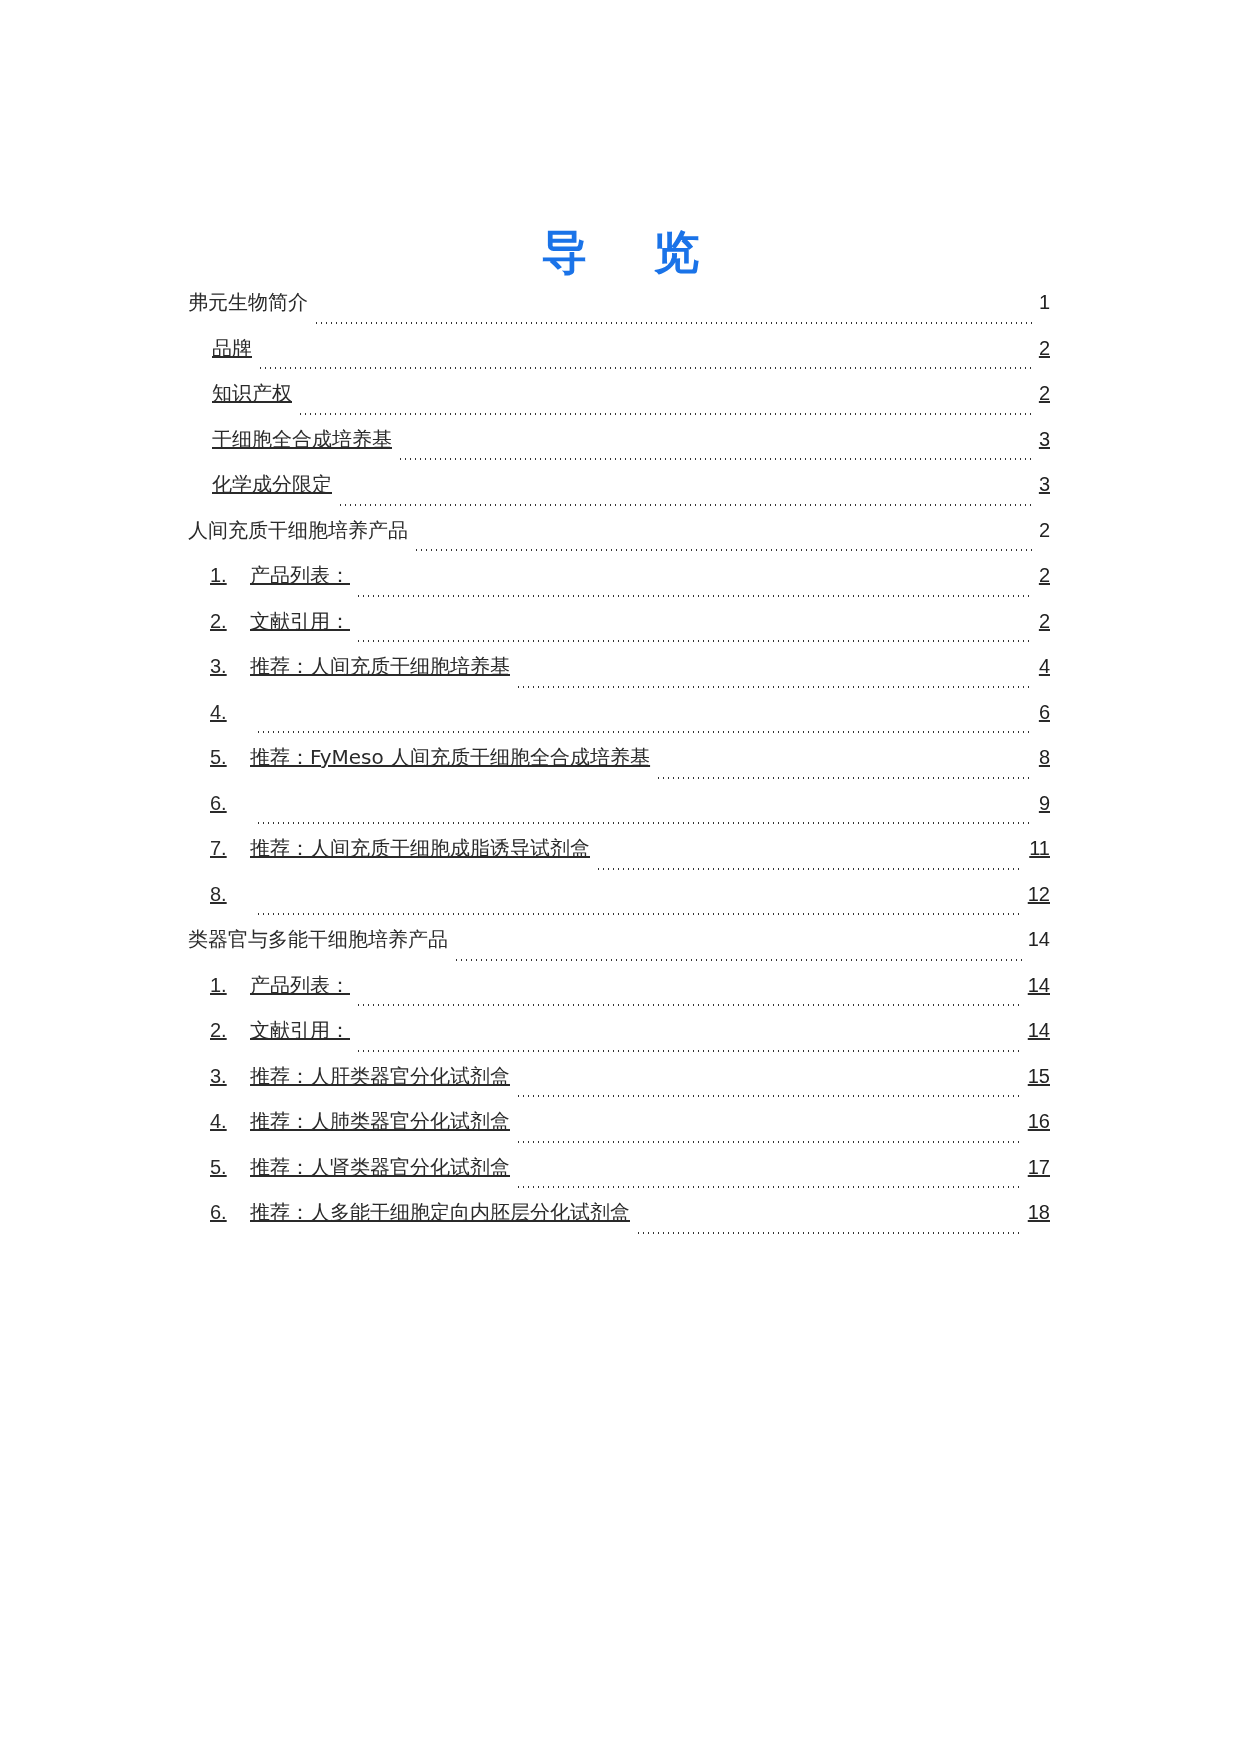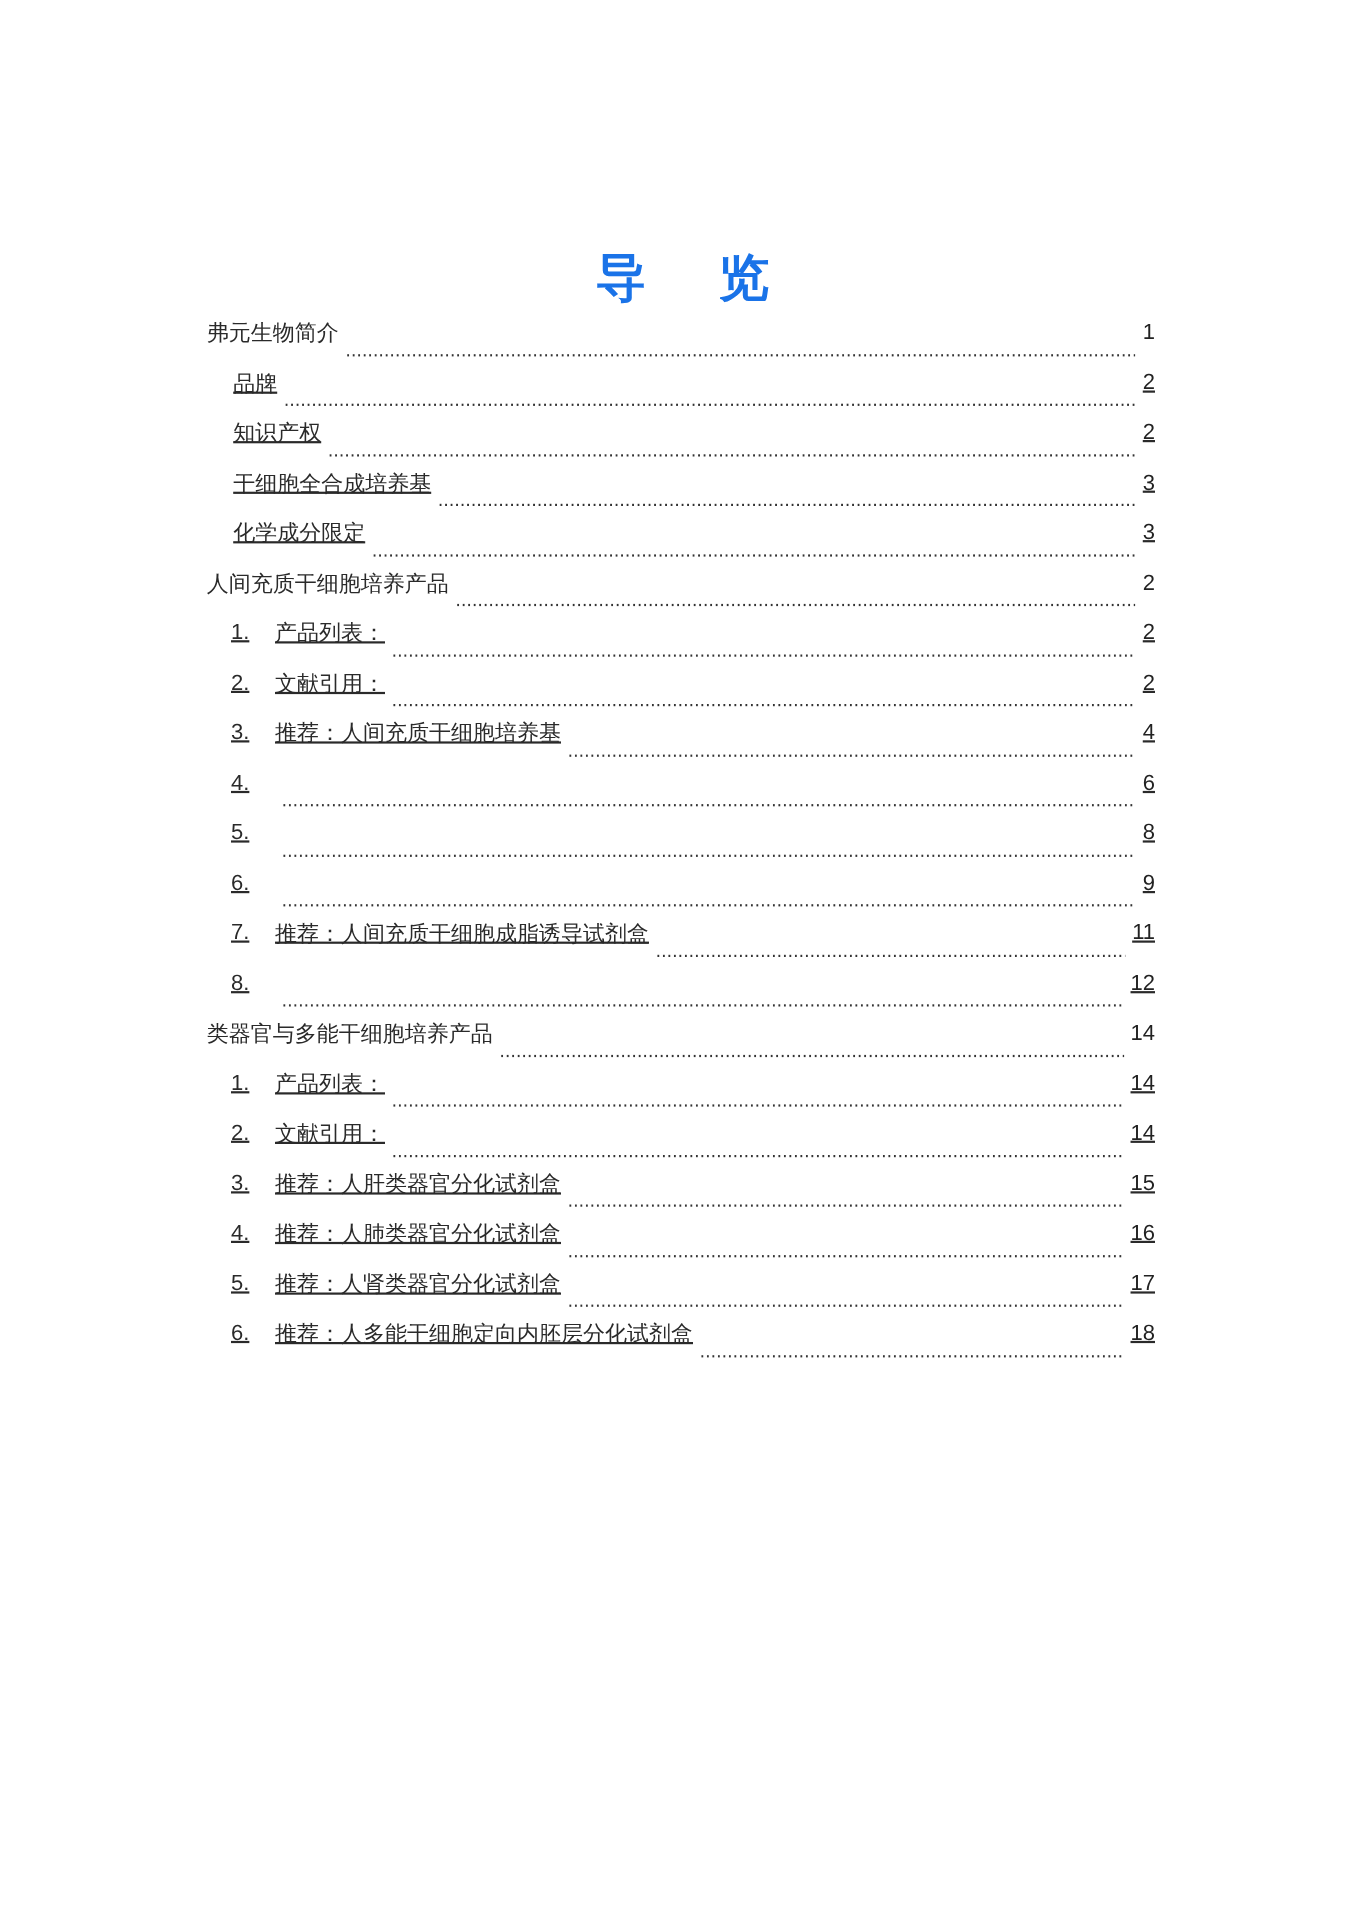--- a/index.html
+++ b/index.html
@@ -151,20 +151,21 @@
         <span class="leader"></span>
         <span class="page-num">4</span>
       </div>
       <div class="toc-row level-2 numbered">
         <span class="num">4.</span>
         <span class="leader"></span>
         <span class="page-num">6</span>
       </div>
       <div class="toc-row level-2 numbered">
         <span class="num">5.</span>
+        <span class="label">推荐：FyMeso 人间充质干细胞全合成培养基</span>
         <span class="leader"></span>
         <span class="page-num">8</span>
       </div>
       <div class="toc-row level-2 numbered">
         <span class="num">6.</span>
         <span class="leader"></span>
         <span class="page-num">9</span>
       </div>
       <div class="toc-row level-2 numbered">
         <span class="num">7.</span>

